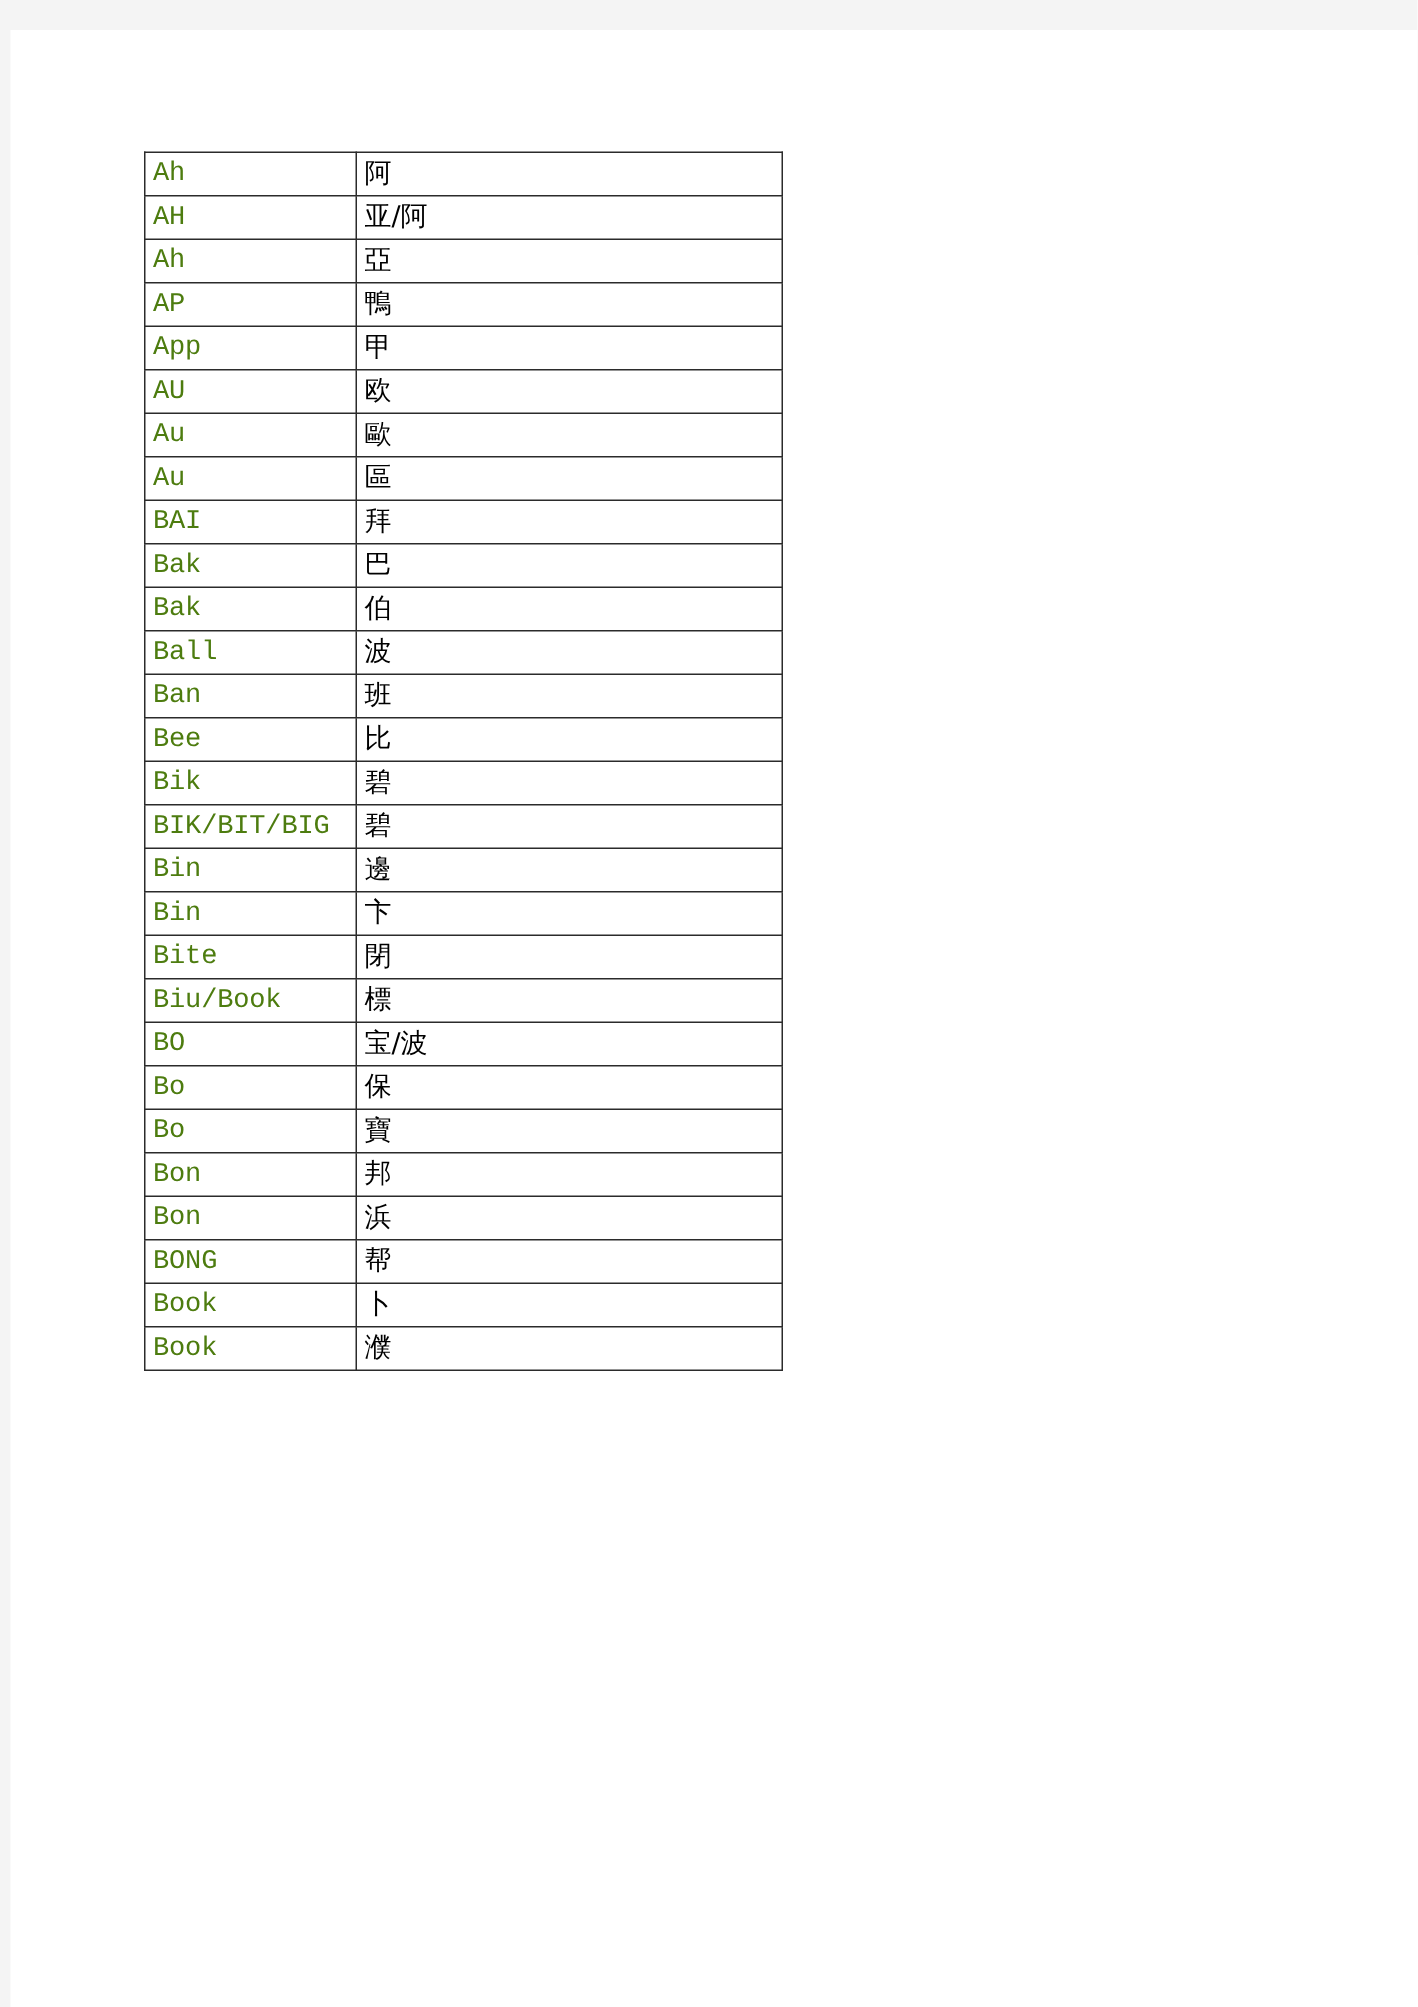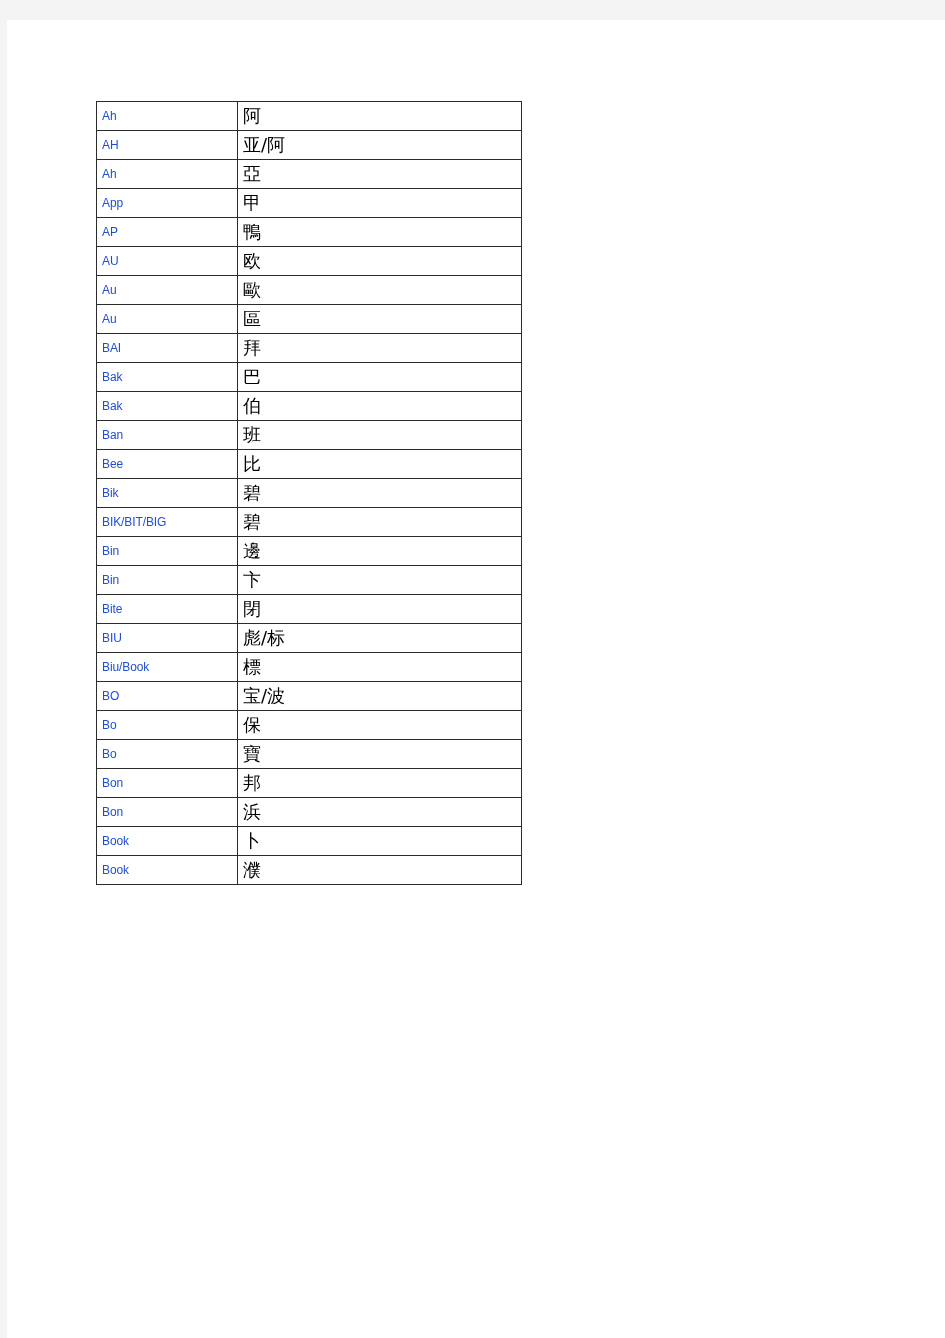--- a/index.html
+++ b/index.html
@@ -38,24 +38,24 @@
   table.romanization-table col.col-hanzi { width: 284px; }
   table.romanization-table td {
     border: 1px solid #2b2b2b;
     padding: 0px 4px 0px 5px;
     vertical-align: middle;
     height: 29px;
     box-sizing: border-box;
     overflow: hidden;
   }
   td.roman-cell {
-    font-family: Liberation Sans, sans-serif;
-    font-size: 12px;
+    font-family: Liberation Mono, monospace;
+    font-size: 18px;
     line-height: 19px;
-    color: #1d4ed8;
+    color: #4d7c0f;
     letter-spacing: -0.1px;
     word-break: break-all;
   }
   td.hanzi-cell {
     font-family: "DejaVu Sans", sans-serif;
     font-size: 18px;
     line-height: 22px;
     color: #000000;
   }
   tr.row-tall td { height: 52px; }
@@ -81,26 +81,26 @@
           </tr>
           <tr>
             <td class="roman-cell">AH</td>
             <td class="hanzi-cell">亚/阿</td>
           </tr>
           <tr>
             <td class="roman-cell">Ah</td>
             <td class="hanzi-cell">亞</td>
           </tr>
           <tr>
+            <td class="roman-cell">AP</td>
+            <td class="hanzi-cell">鴨</td>
+          </tr>
+          <tr>
             <td class="roman-cell">App</td>
             <td class="hanzi-cell">甲</td>
-          </tr>
-          <tr>
-            <td class="roman-cell">AP</td>
-            <td class="hanzi-cell">鴨</td>
           </tr>
           <tr>
             <td class="roman-cell">AU</td>
             <td class="hanzi-cell">欧</td>
           </tr>
           <tr>
             <td class="roman-cell">Au</td>
             <td class="hanzi-cell">歐</td>
           </tr>
           <tr>
@@ -111,20 +111,24 @@
             <td class="roman-cell">BAI</td>
             <td class="hanzi-cell">拜</td>
           </tr>
           <tr>
             <td class="roman-cell">Bak</td>
             <td class="hanzi-cell">巴</td>
           </tr>
           <tr>
             <td class="roman-cell">Bak</td>
             <td class="hanzi-cell">伯</td>
+          </tr>
+          <tr>
+            <td class="roman-cell">Ball</td>
+            <td class="hanzi-cell">波</td>
           </tr>
           <tr>
             <td class="roman-cell">Ban</td>
             <td class="hanzi-cell">班</td>
           </tr>
           <tr>
             <td class="roman-cell">Bee</td>
             <td class="hanzi-cell">比</td>
           </tr>
           <tr>
@@ -141,24 +145,20 @@
           </tr>
           <tr>
             <td class="roman-cell">Bin</td>
             <td class="hanzi-cell">卞</td>
           </tr>
           <tr>
             <td class="roman-cell">Bite</td>
             <td class="hanzi-cell">閉</td>
           </tr>
           <tr>
-            <td class="roman-cell">BIU</td>
-            <td class="hanzi-cell">彪/标</td>
-          </tr>
-          <tr>
             <td class="roman-cell">Biu/Book</td>
             <td class="hanzi-cell">標</td>
           </tr>
           <tr>
             <td class="roman-cell">BO</td>
             <td class="hanzi-cell">宝/波</td>
           </tr>
           <tr>
             <td class="roman-cell">Bo</td>
             <td class="hanzi-cell">保</td>
@@ -169,20 +169,24 @@
           </tr>
           <tr>
             <td class="roman-cell">Bon</td>
             <td class="hanzi-cell">邦</td>
           </tr>
           <tr>
             <td class="roman-cell">Bon</td>
             <td class="hanzi-cell">浜</td>
           </tr>
           <tr>
+            <td class="roman-cell">BONG</td>
+            <td class="hanzi-cell">帮</td>
+          </tr>
+          <tr>
             <td class="roman-cell">Book</td>
             <td class="hanzi-cell">卜</td>
           </tr>
           <tr>
             <td class="roman-cell">Book</td>
             <td class="hanzi-cell">濮</td>
           </tr>
         </tbody>
     </table>
   </div>

